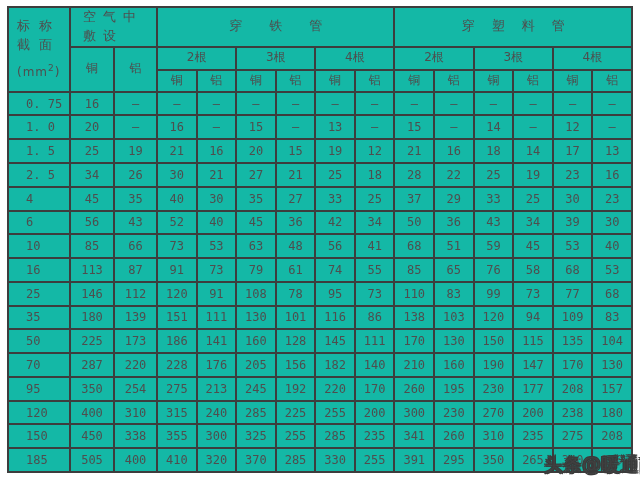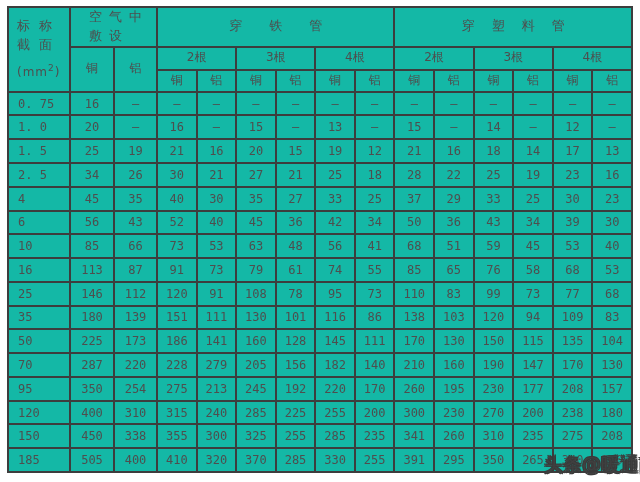--- a/index.html
+++ b/index.html
@@ -18,30 +18,30 @@
   }
   .amp thead th{font-size:13px;line-height:1.45;}
   .amp thead tr.h1 th{height:36px;}
   .amp thead tr.h2 th{height:21px;font-size:12px;}
   .amp thead tr.h3 th{height:20px;font-size:12px;}
   .amp tbody td{
     height:20px;font-size:12px;
     font-family:"DejaVu Sans Mono","Liberation Mono",monospace;
   }
   .amp tbody td.size{
-    text-align:left;padding-left:9px;
+    text-align:left;padding-left:17px;
     font-family:"DejaVu Sans Mono","Liberation Mono",monospace;
   }
   col.c0{width:62px;} col.c1{width:44px;} col.c2{width:43px;}
   th.size-h{text-align:left;padding-left:8px;}
   .size-line1{letter-spacing:9px;font-size:13px;}
   .size-line2{font-size:12px;letter-spacing:1px;margin-top:8px;}
   .size-line2 sup{font-size:9px;}
   th.air-h{
-    text-align:left;padding-left:18px;letter-spacing:7px;
+    text-align:left;padding-left:12px;letter-spacing:7px;
     line-height:1.55;
   }
   th.group-h.iron{letter-spacing:27px;text-indent:27px;}
   th.group-h.plastic{letter-spacing:17px;text-indent:17px;font-family:Liberation Serif, serif;}
   .watermark{
     position:absolute;left:497px;top:452px;width:143px;
     font-size:19px;font-weight:normal;letter-spacing:0px;white-space:nowrap;
     color:#404040;
     text-shadow:-1px -1px 0 #3a3a3a,1px -1px 0 #3a3a3a,-1px 1px 0 #3a3a3a,1px 1px 0 #3a3a3a;
     margin-left:47px;
@@ -278,21 +278,21 @@
         <td>150</td>
         <td>115</td>
         <td>135</td>
         <td>104</td>
       </tr>
       <tr>
         <td class="size">70</td>
         <td>287</td>
         <td>220</td>
         <td>228</td>
-        <td>279</td>
+        <td>176</td>
         <td>205</td>
         <td>156</td>
         <td>182</td>
         <td>140</td>
         <td>210</td>
         <td>160</td>
         <td>190</td>
         <td>147</td>
         <td>170</td>
         <td>130</td>

